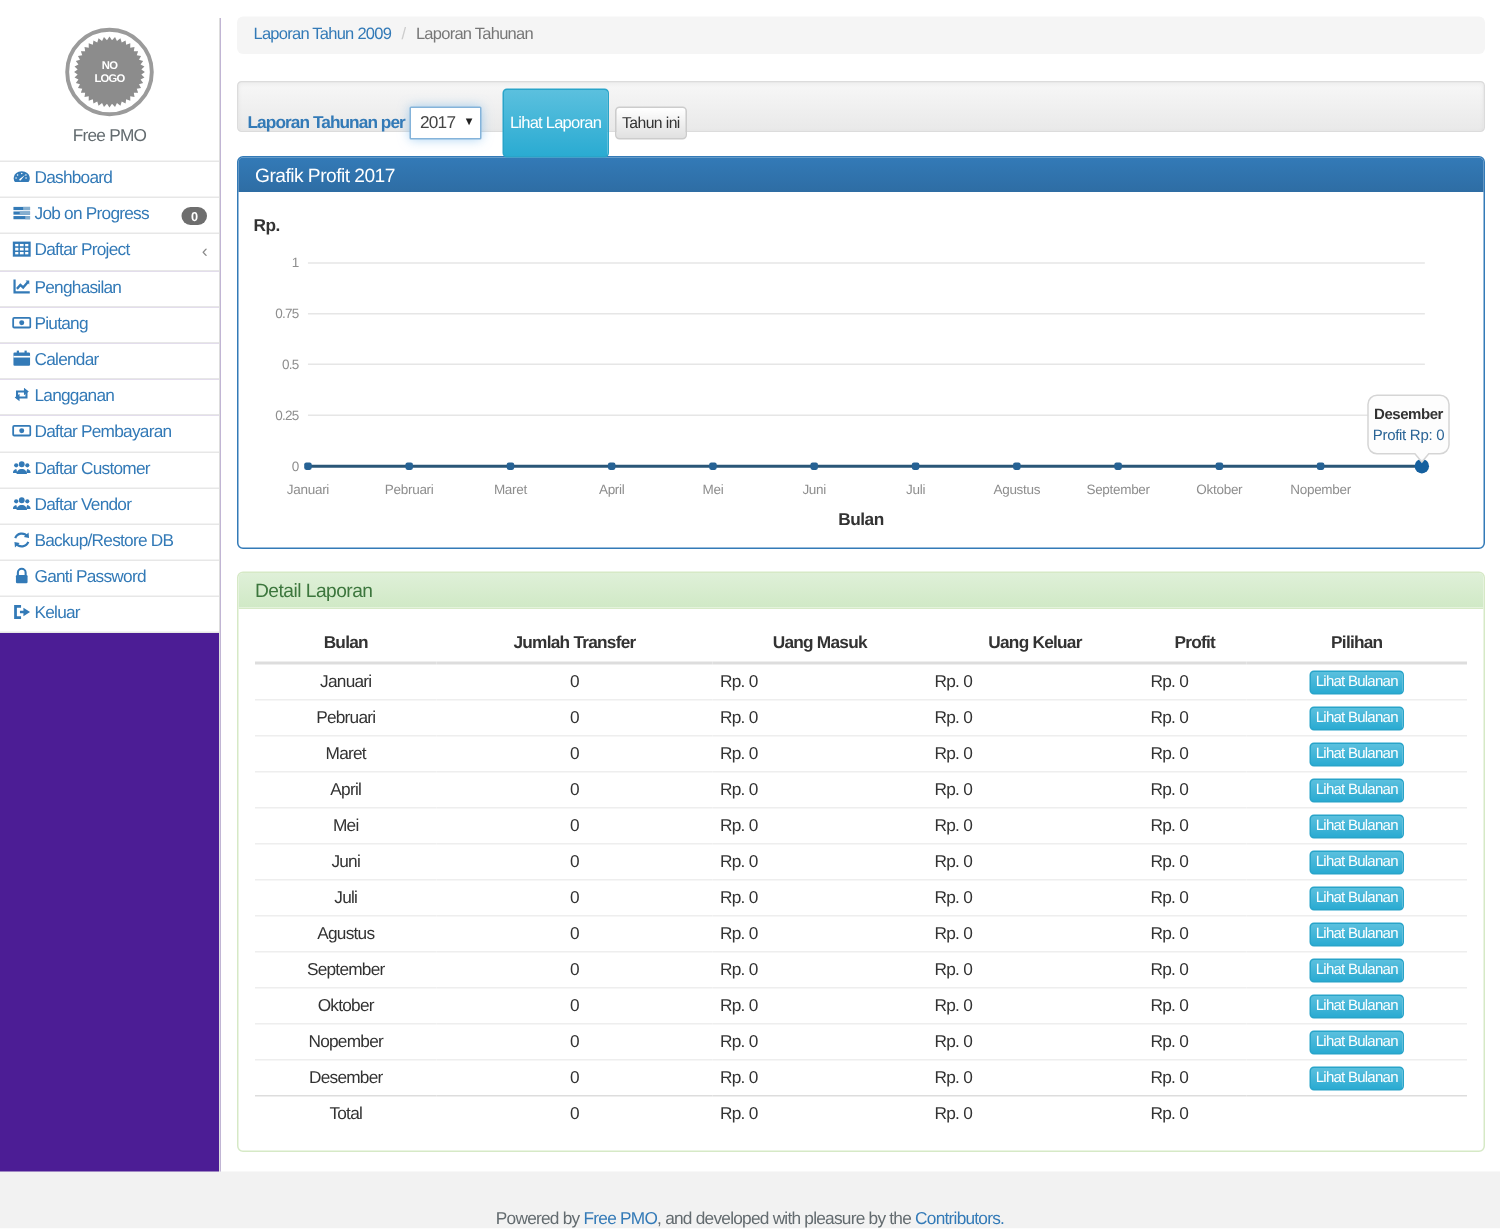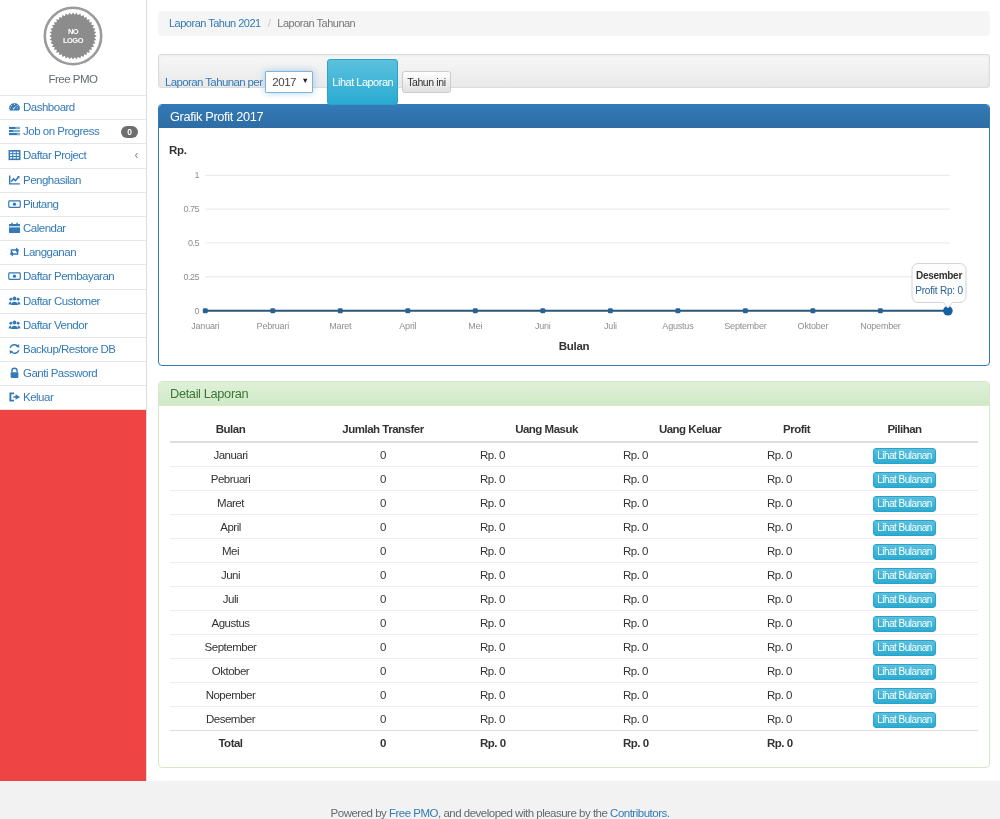--- a/index.html
+++ b/index.html
@@ -1,37 +1,37 @@
 <!DOCTYPE html>
 <html><head>
 <meta charset="utf-8">
 <style>
 *{box-sizing:content-box}
 html,body{margin:0;padding:0}
 body{font-family:"Liberation Sans",sans-serif;font-size:11.5px;letter-spacing:-0.5px;color:#333;background:#fff}
 a{text-decoration:none}
 .page{position:relative;width:1000px;height:819px;overflow:hidden;background:#fff}
 
-.sidebar{position:absolute;left:0;top:0;width:146px;height:781px;background:#ef4444;border-right:1px solid #ddd}
+.sidebar{position:absolute;left:0;top:12px;width:146px;height:781px;background:#4c1d95;border-right:1px solid #ddd}
 .logo-box{background:#fff;text-align:center;padding-top:6px;border-bottom:1px solid #e7e7e7}
 .logo-box svg{display:block;margin:0 auto}
 .logo-box .brand{display:block;color:#636b6f;font-size:11.5px;margin:6px 0 8px;line-height:15px}
 .menu{list-style:none;margin:0;padding:0}
 .menu li{position:relative;background:#fff;border-bottom:1px solid #e7e7e7;padding:2px 8px;height:19.2px;line-height:19px;white-space:nowrap}
 .menu a{color:#337ab7}
 .menu .ic{display:inline-block;width:13px;height:12px;vertical-align:-2px;margin-right:2px}
 .badge0{position:absolute;right:8px;top:6px;background:#6e6e6e;color:#fff;border-radius:7px;font-size:8.5px;font-weight:bold;line-height:12px;padding:0 6px;letter-spacing:0}
 .chev{position:absolute;right:8px;top:2px;color:#8a8a8a;font-size:12px}
 
 .main{margin-left:147px;padding:11px 10px 0 11px}
 .breadcrumb{background:#f5f5f5;border-radius:4px;padding:5px 11px;margin:0 0 18px 0;color:#777;font-size:11px;line-height:15px}
 .breadcrumb a{color:#337ab7}
 .breadcrumb .sep{color:#ccc;padding:0 7px}
 .well{background:linear-gradient(to bottom,#f7f7f7 0,#e9e9e9 100%);border:1px solid #dcdcdc;border-radius:3px;padding:4px 6px 6px;margin-bottom:16px;box-shadow:inset 0 1px 3px rgba(0,0,0,.05);height:22px}
-.well label{color:#337ab7;font-weight:normal;margin-right:3px;letter-spacing:-0.62px;line-height:22px;vertical-align:middle}
+.well label{color:#337ab7;font-weight:bold;margin-right:3px;letter-spacing:-0.62px;line-height:22px;vertical-align:middle}
 .sel{display:inline-block;vertical-align:middle;background:#fff;border:1px solid #84b3da;border-radius:1px;width:34px;height:20px;line-height:20px;padding:0 6px;font-size:11.5px;color:#444;position:relative;margin-right:14px;box-shadow:0 0 7px rgba(102,175,233,.55)}
 .sel .car{position:absolute;right:4px;top:-1px;font-size:7.5px;color:#222}
 .btn{display:inline-block;vertical-align:middle;height:20px;line-height:20px;padding:12px 4px;border-radius:3px;font-size:11px;cursor:default;text-align:center}
 .btn-info{background:linear-gradient(to bottom,#5bc0de 0,#2aabd2 100%);border:1px solid #28a4c9;color:#fff}
 .btn-default{background:linear-gradient(to bottom,#fff 0,#e0e0e0 100%);border:1px solid #ccc;color:#333;margin-left:4px;padding:0 4px;font-size:10.5px;letter-spacing:-0.4px}
 
 .panel{border-radius:4px;margin-bottom:16px;background:#fff}
 .panel-heading{padding:2px 11px;font-size:12.8px;letter-spacing:-0.35px;line-height:19px;border-top-left-radius:3px;border-top-right-radius:3px}
 .panel-primary{border:1px solid #337ab7;margin-bottom:15px}
 .panel-primary>.panel-heading{background:linear-gradient(to bottom,#337ab7 0,#2e6da4 100%);color:#fff}
@@ -39,21 +39,21 @@
 .panel-success>.panel-heading{background:linear-gradient(to bottom,#dff0d8 0,#d0e9c6 100%);color:#3c763d;border-bottom:1px solid #d6e9c6}
 .chart-body{position:relative;height:237px}
 
 .detail-body{padding:10px 11px 13px}
 table.rpt{width:100%;border-collapse:separate;border-spacing:0;table-layout:fixed;font-size:11.5px;letter-spacing:-0.5px}
 .rpt th{font-weight:bold}
 .rpt thead th{border-bottom:2px solid #ddd;padding:4px 5px 2px;line-height:19px}
 .rpt td{padding:3px 5px 1px;line-height:19px}
 .rpt tbody td{border-top:1px solid #eee}
 .rpt tbody tr.first td{border-top:0}
-.rpt tr.total td{border-top:1px solid #ddd;font-weight:bold}
+.rpt tr.total td{border-top:1px solid #ddd;font-weight:normal}
 .c{text-align:center}.r{}
 .btn-xs{height:14px;line-height:14px;padding:0 3.5px;font-size:10px;border-radius:3px;margin:1px 0 0}
 
 .footer{position:absolute;left:0;top:781px;width:1000px;height:38px;background:#f2f2f2;text-align:center;color:#636b6f}
 .footer p{margin:25px 0 0;font-size:11.5px;line-height:15px}
 .footer a{color:#337ab7}
 </style>
 </head>
 <body>
 <div class="page">
@@ -155,21 +155,21 @@
               <path fill="none" stroke="#337ab7" stroke-width="1.5" d="M4.2 6V4.1a2.8 2.8 0 0 1 5.6 0V6"></path>
               <rect x="2.8" y="5.8" width="8.4" height="6" rx="0.9" fill="#337ab7"></rect>
             </svg>Ganti Password</a></li>
       <li><a href="#"><svg class="ic" viewBox="0 0 14 13" width="14" height="13">
               <path fill="#337ab7" d="M1.5 1.5h5v2H3.5v6h3v2h-5z"></path>
               <path fill="#337ab7" d="M8.2 3.4L13 6.5 8.2 9.6V7.4H5.7V5.6h2.5z"></path>
             </svg>Keluar</a></li>
     </ul>
   </div>
   <div class="main">
-    <div class="breadcrumb"><a href="#">Laporan Tahun 2021</a><span class="sep">/</span>Laporan Tahunan</div>
+    <div class="breadcrumb"><a href="#">Laporan Tahun 2009</a><span class="sep">/</span>Laporan Tahunan</div>
     <div class="well">
       <label>Laporan Tahunan per</label><span class="sel">2017<span class="car">▼</span></span><span class="btn btn-info">Lihat Laporan</span><span class="btn btn-default">Tahun ini</span>
     </div>
     <div class="panel panel-primary">
       <div class="panel-heading">Grafik Profit 2017</div>
       <div class="chart-body">
           <svg width="830" height="236" viewBox="0 0 830 236" style="position:absolute;left:0;top:0" font-family="Liberation Sans, sans-serif">
             <text x="10" y="26" font-size="11.5" font-weight="bold" letter-spacing="-0.3" fill="#333">Rp.</text>
             <line x1="46.3" y1="47.3" x2="790.9" y2="47.3" stroke="#e6e6e6" stroke-width="1"></line>
             <text x="40" y="50.3" font-size="9" fill="#8e8e8e" text-anchor="end">1</text>

